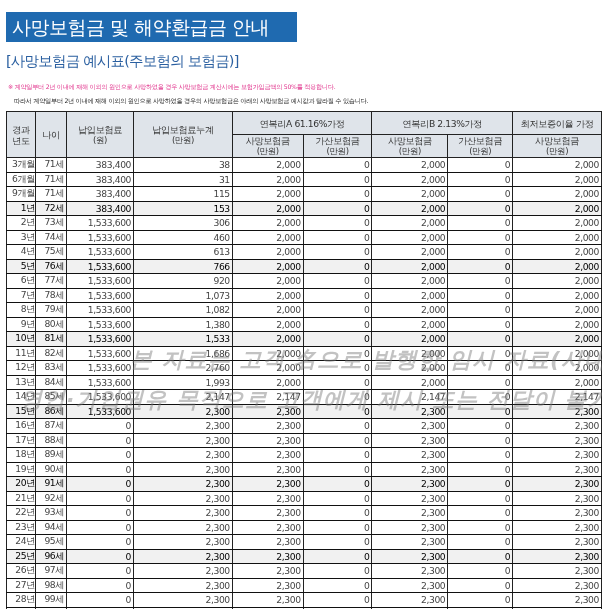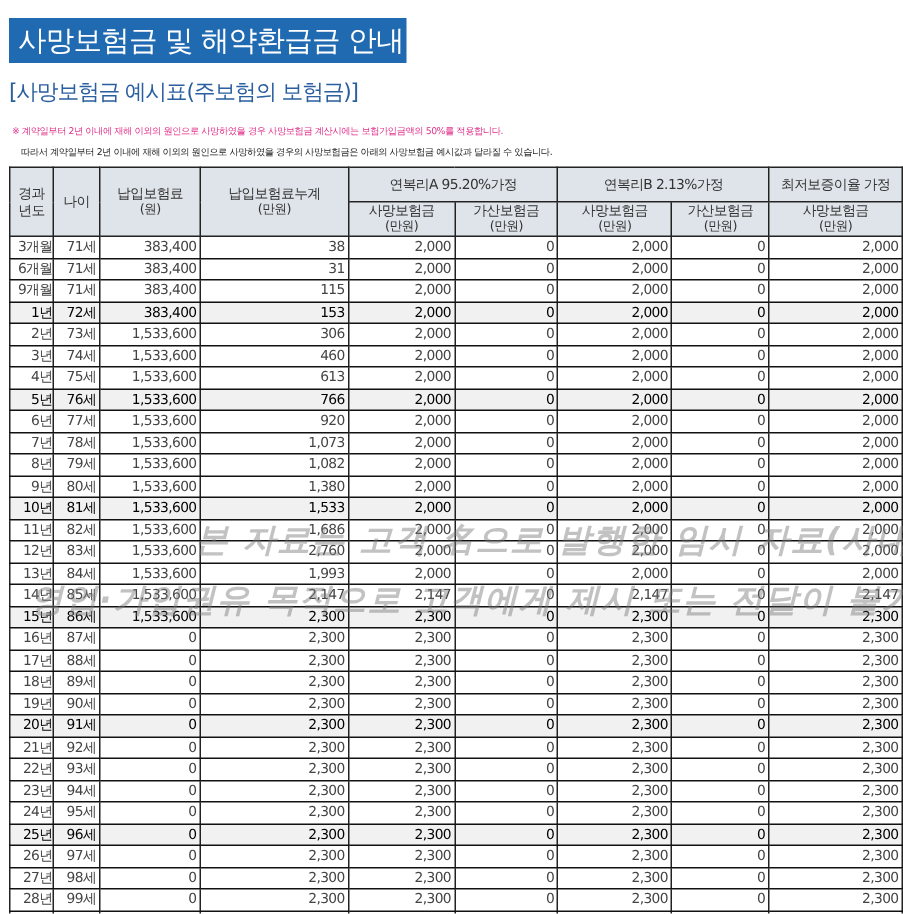--- a/index.html
+++ b/index.html
@@ -1,18 +1,18 @@
 <!DOCTYPE html>
 <html><head>
 <meta charset="utf-8">
 <style>
   html, body { margin:0; padding:0; background:#ffffff; }
   body { width:602px; height:609px; position:relative; overflow:hidden;
          font-family:"DejaVu Sans","Liberation Sans",sans-serif; color:#333; }
-  .title-box { position:absolute; left:6px; top:12px; width:265px; height:30px;
+  .title-box { position:absolute; left:6px; top:12px; width:291px; height:30px;
                background:#1f6ab0; color:#fff; font-size:19px; line-height:30px;
                padding-left:6px; box-sizing:border-box; letter-spacing:-0.5px; white-space:nowrap; }
   .subtitle { position:absolute; left:6px; top:52px; font-size:14.5px; color:#2a5fa0;
               letter-spacing:-0.8px; white-space:nowrap; }
   .note1 { position:absolute; left:8px; top:83px; font-size:6.2px; color:#e0308a;
            letter-spacing:-0.3px; white-space:nowrap; }
   .note2 { position:absolute; left:14px; top:97px; font-size:6.2px; color:#222;
            letter-spacing:-0.3px; white-space:nowrap; }
   table { position:absolute; left:6px; top:111px; border-collapse:collapse;
           table-layout:fixed; font-size:9.2px; letter-spacing:-0.4px; }
@@ -58,21 +58,21 @@
       </th>
       <th rowspan="2">나이</th>
       <th rowspan="2">
         <span style="display:block">납입보험료</span>
         <span class="unit">(원)</span>
       </th>
       <th rowspan="2">
         <span style="display:block">납입보험료누계</span>
         <span class="unit">(만원)</span>
       </th>
-      <th colspan="2">연복리A 95.20%가정</th>
+      <th colspan="2">연복리A 61.16%가정</th>
       <th colspan="2">연복리B 2.13%가정</th>
       <th>최저보증이율 가정</th>
     </tr>
     <tr class="r2">
       <th>
           <span style="display:block">사망보험금</span>
           <span class="unit">(만원)</span>
         </th>
       <th>
           <span style="display:block">가산보험금</span>

